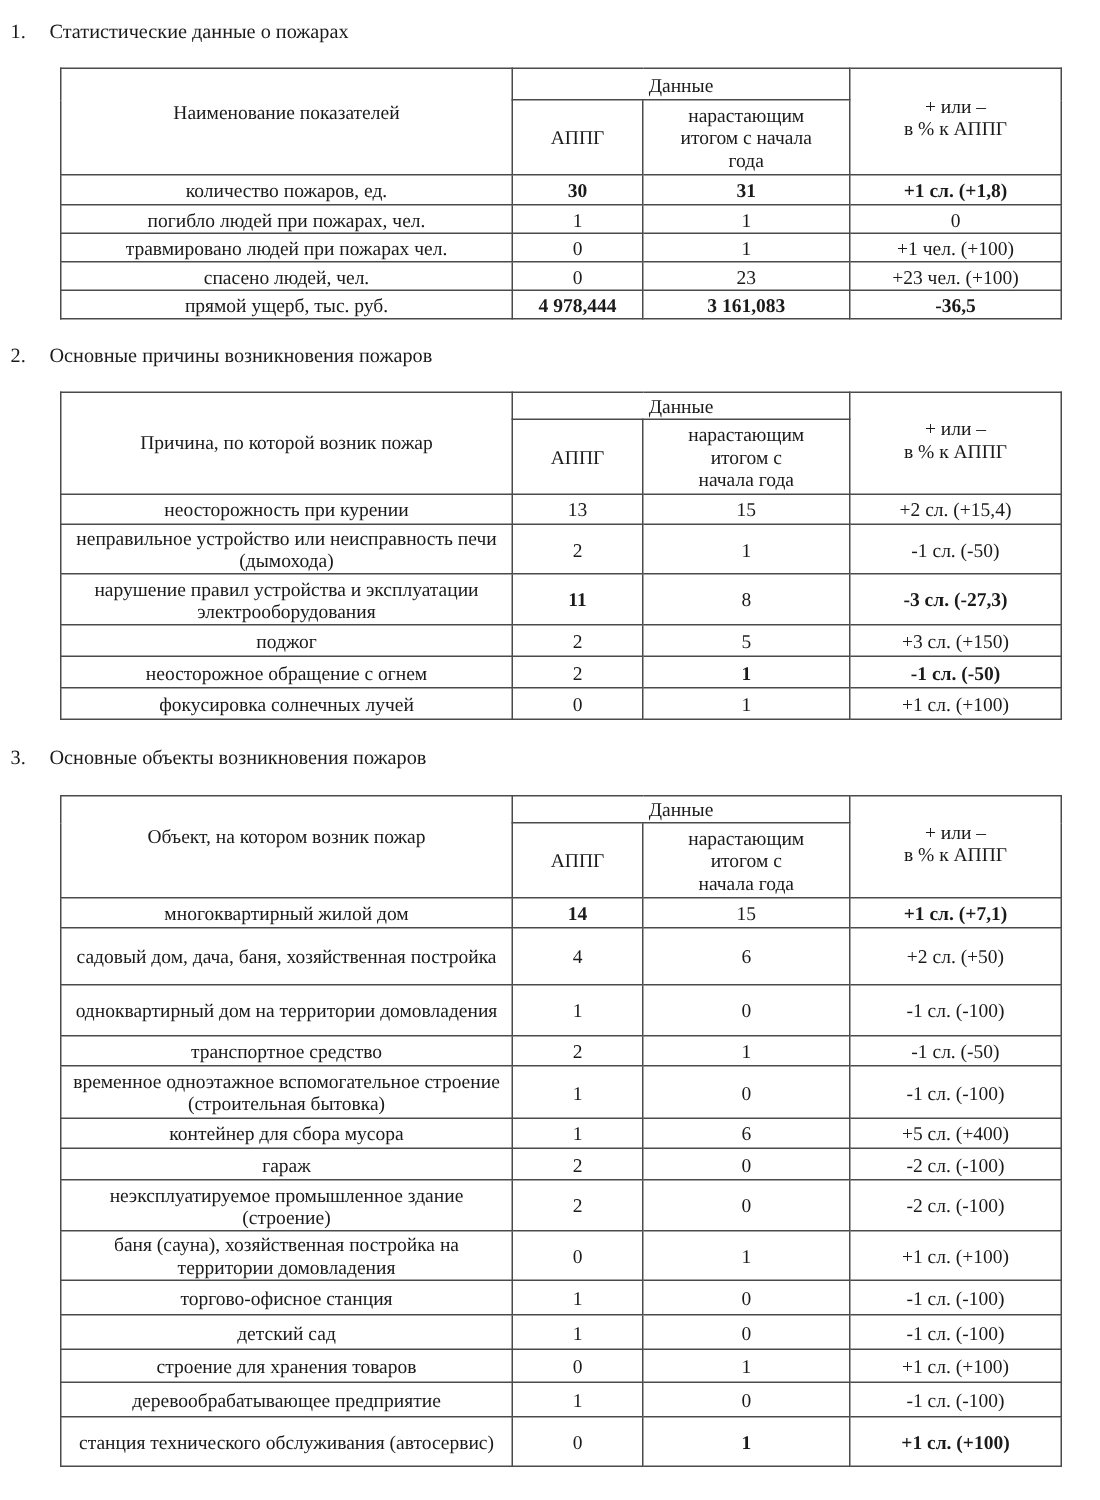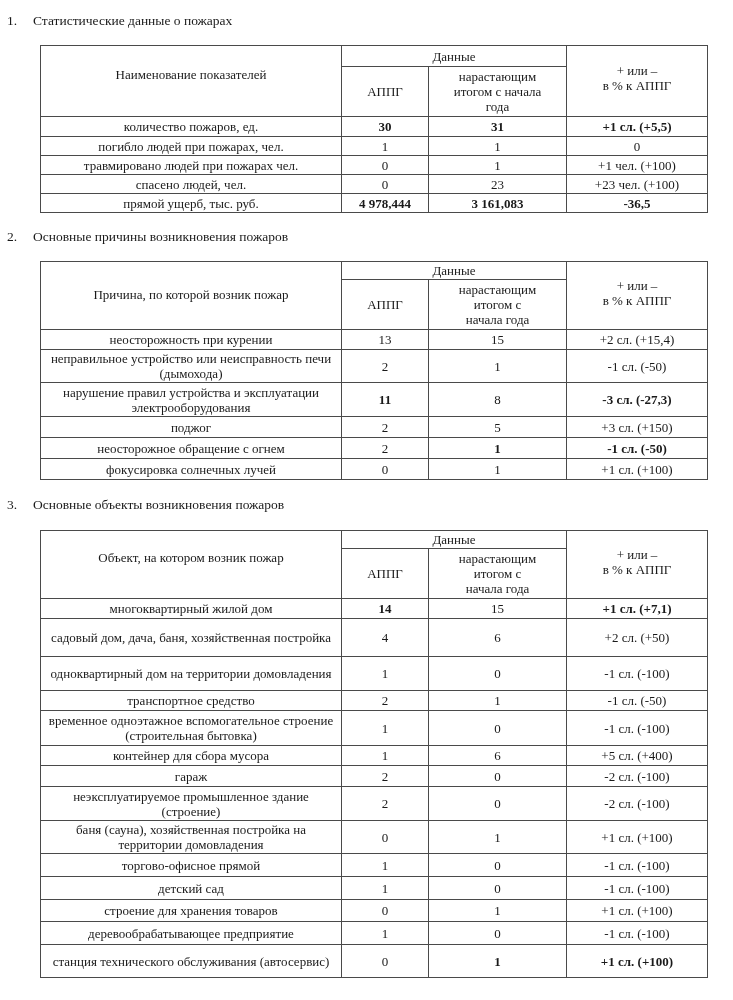--- a/index.html
+++ b/index.html
@@ -40,21 +40,21 @@
   <tr style="height:50px;">
     <th>АППГ</th>
     <th style="padding:0 20px;">
       <span>нарастающим итогом с начала года</span>
     </th>
   </tr>
   <tr style="height:20px;">
     <td class="b" style="font-weight:normal;">количество пожаров, ед.</td>
     <td class="b">30</td>
     <td class="b">31</td>
-    <td class="b">+1 сл. (+5,5)</td>
+    <td class="b">+1 сл. (+1,8)</td>
   </tr>
   <tr style="height:19px;">
     <td>погибло людей при пожарах, чел.</td>
     <td>1</td>
     <td>1</td>
     <td>0</td>
   </tr>
   <tr style="height:19px;">
     <td>травмировано людей при пожарах чел.</td>
     <td>0</td>
@@ -215,21 +215,21 @@
     <td>0</td>
     <td>-2 сл. (-100)</td>
   </tr>
   <tr style="height:33px;">
     <td>баня (сауна), хозяйственная постройка на территории домовладения</td>
     <td>0</td>
     <td>1</td>
     <td>+1 сл. (+100)</td>
   </tr>
   <tr style="height:23px;">
-    <td>торгово-офисное прямой</td>
+    <td>торгово-офисное станция</td>
     <td>1</td>
     <td>0</td>
     <td>-1 сл. (-100)</td>
   </tr>
   <tr style="height:23px;">
     <td>детский сад</td>
     <td>1</td>
     <td>0</td>
     <td>-1 сл. (-100)</td>
   </tr>

